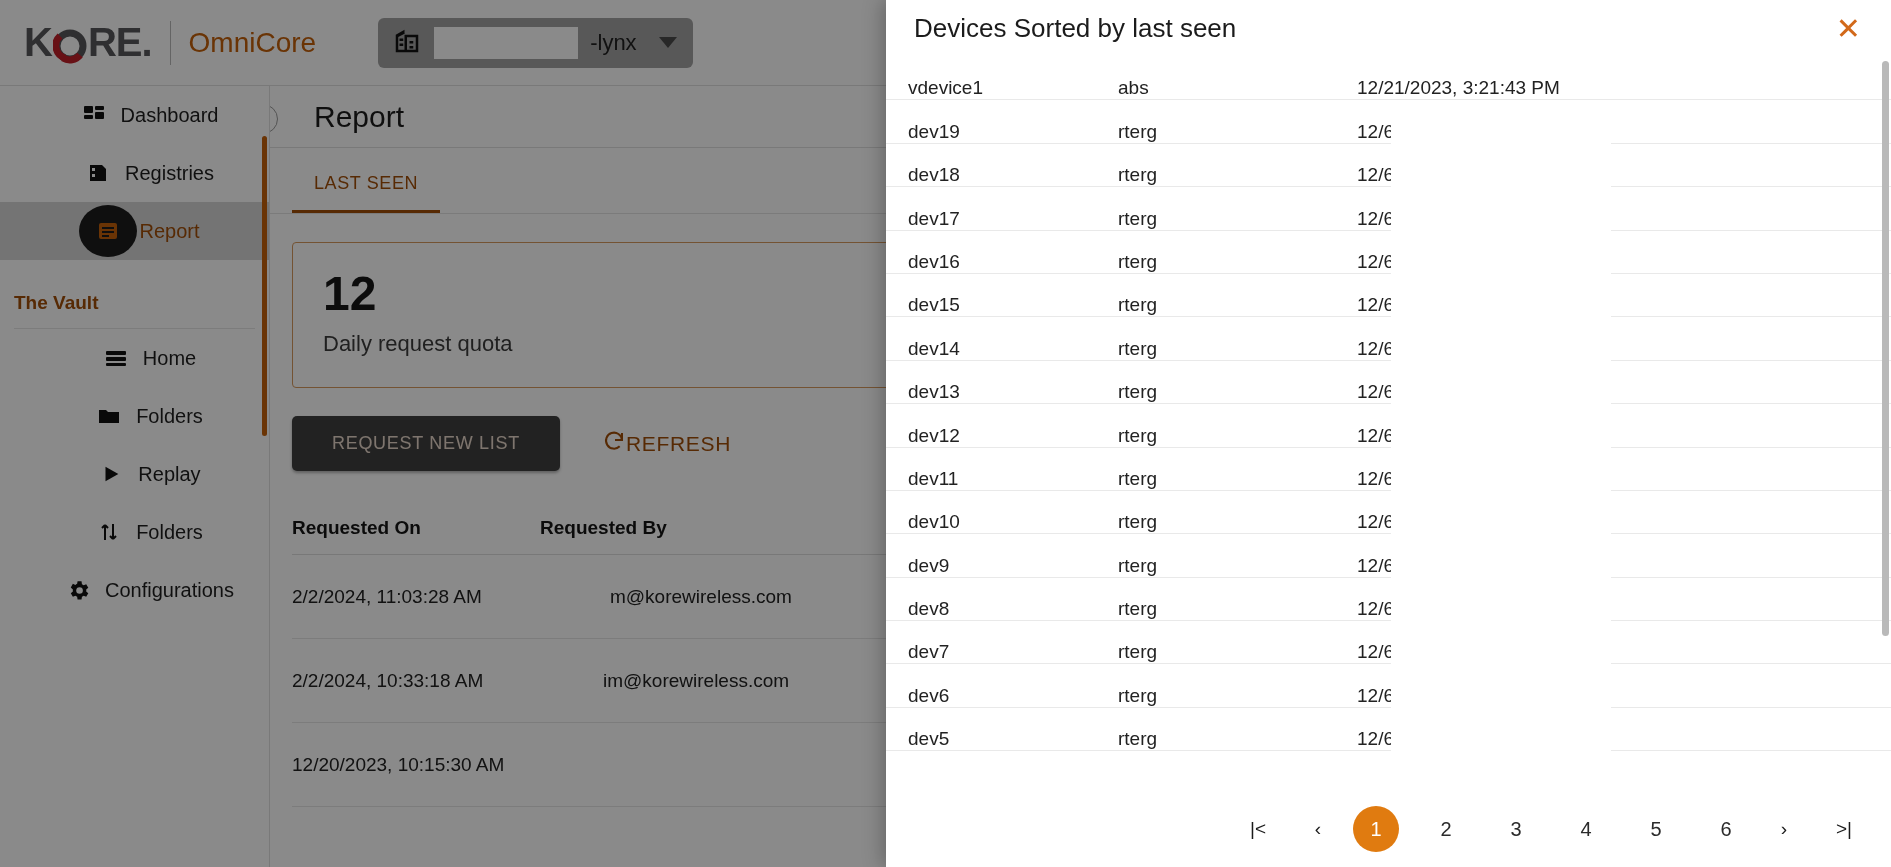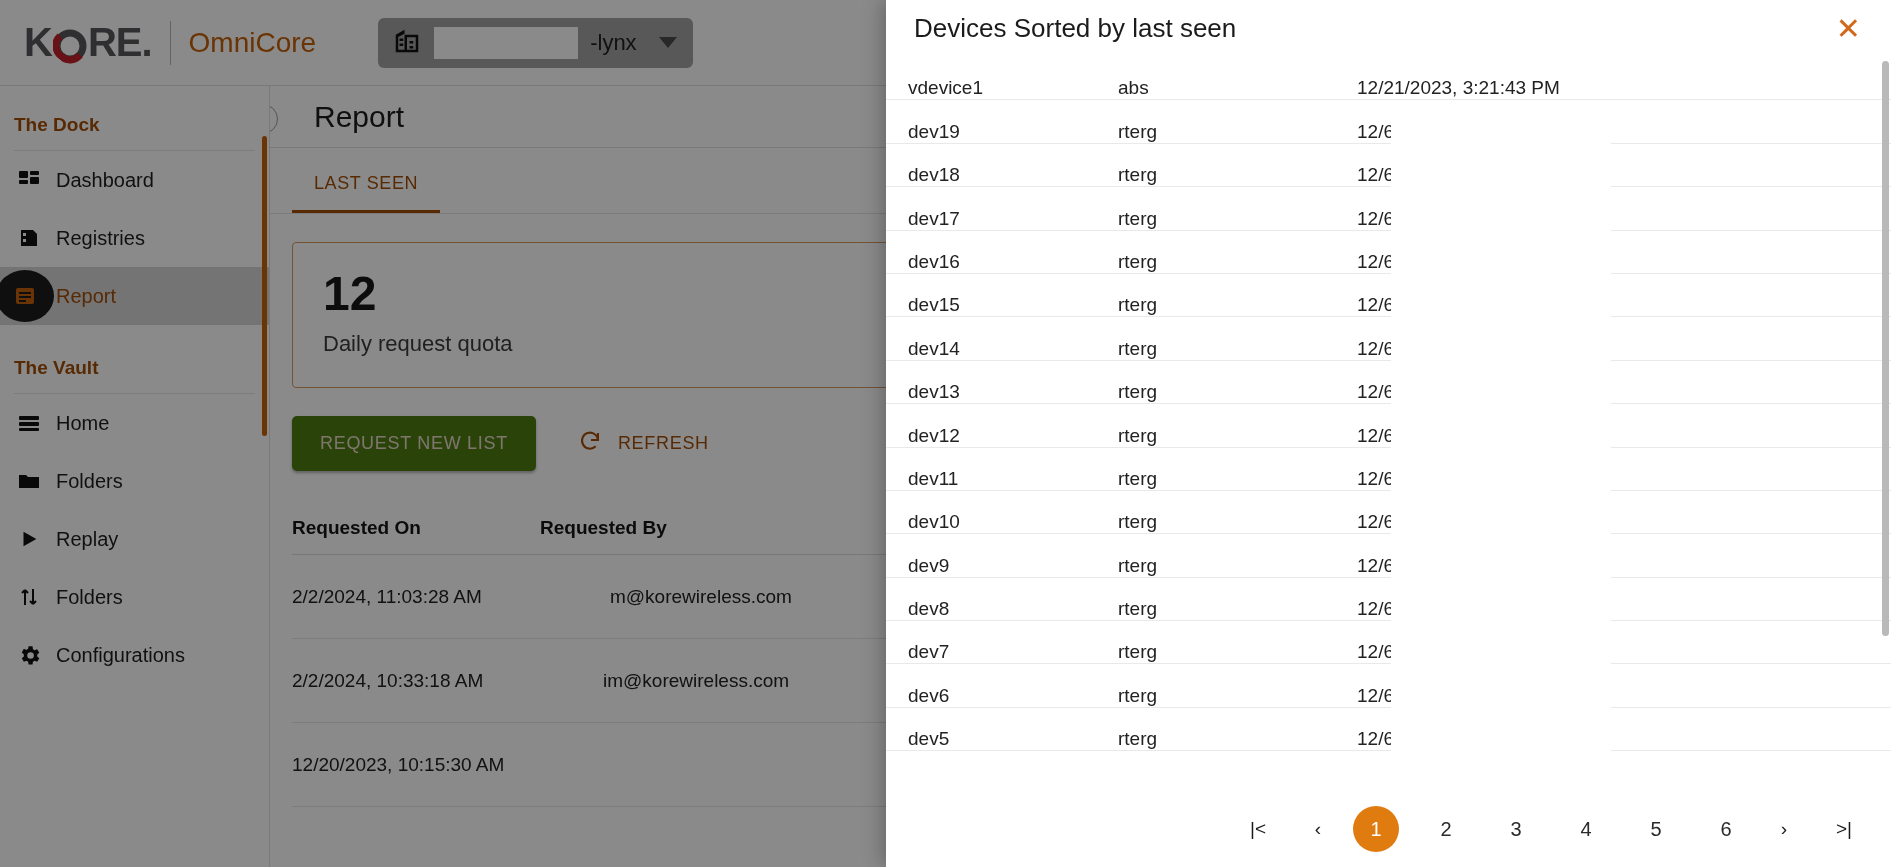--- a/index.html
+++ b/index.html
@@ -72,23 +72,24 @@
   .nav-group-title {
     font-size: 19px; font-weight: bold; color: #a24e08;
     padding: 28px 0 14px 14px;
     border-bottom: 1px solid #e6e6e6;
     margin: 0 14px 0 14px;
     padding-left: 0;
   }
   .nav-group-title.vault { padding-top: 32px; }
   .nav-item {
     display: flex; align-items: center;
-    height: 58px; padding-left: 2px;
+    height: 58px; padding-left: 16px;
     font-size: 20px; color: #1f1f1f;
     cursor: pointer;
+    justify-content: center;
   }
   .nav-item .nav-icon {
     width: 54px; flex: 0 0 54px; display: flex; align-items: center; justify-content: center;
   }
   .nav-item.active {
     background: #d6d6d6;
   }
   .nav-item.active .nav-label { color: #a24e08; }
   .nav-item.active .nav-icon {
     position: relative;
@@ -144,30 +145,30 @@
     max-width: 1180px;
   }
   .quota-number { font-size: 48px; font-weight: bold; color: #171717; line-height: 1.05; }
   .quota-label { font-size: 22px; color: #3c3c3c; margin-top: 12px; }
 
   .actions-row {
     display: flex; align-items: center; gap: 42px;
     margin: 28px 22px 0 22px;
   }
   .btn-primary {
-    background: #4d7c0f; color: #e9d9cc;
+    background: #404040; color: #e9d9cc;
     border: none; border-radius: 5px;
     font-size: 18px; letter-spacing: 0.7px;
-    padding: 17px 28px;
+    padding: 17px 40px;
     box-shadow: 0 2px 3px rgba(0,0,0,0.3);
     cursor: pointer;
   }
   .btn-refresh {
-    display: flex; align-items: center; gap: 16px;
-    color: #a24e08; font-size: 18px; letter-spacing: 0.7px;
+    display: flex; align-items: center; 
+    color: #a24e08; font-size: 21px; letter-spacing: 0.7px;
     background: none; border: none; cursor: pointer;
   }
 
   .bg-table { margin: 30px 22px 0 22px; width: 1180px; }
   .bg-table .thead {
     display: flex; align-items: center; height: 54px;
     border-bottom: 1px solid #dedede;
     font-size: 19px; font-weight: bold; color: #151515;
   }
   .bg-table .trow {
@@ -288,21 +289,20 @@
             <path d="M3 21V7l7-4v4h11v14H3zm2-2h5V6.2L5 8.8V19zm7 0h7V9h-7v10zM6 10h3v2H6v-2zm0 4h3v2H6v-2zm8-2h3v2h-3v-2zm0 4h3v2h-3v-2z"></path>
           </svg>
         </span>
         <span class="tenant-redact"></span>
         <span class="tenant-name">-lynx</span>
         <span class="caret-down"></span>
       </div>
     </div>
 
     <div class="sidebar">
-      <div class="nav-group-title">The Dock</div>
 
       <div class="nav-item">
         <span class="nav-icon">
           <svg width="24" height="24" viewBox="0 0 24 24" fill="#111">
             <rect x="2" y="3" width="9" height="7" rx="1"></rect>
               <rect x="13" y="3" width="9" height="4" rx="1"></rect>
             <rect x="2" y="12" width="9" height="4" rx="1"></rect>
               <rect x="13" y="9" width="9" height="7" rx="1"></rect>
           </svg>
         </span>

